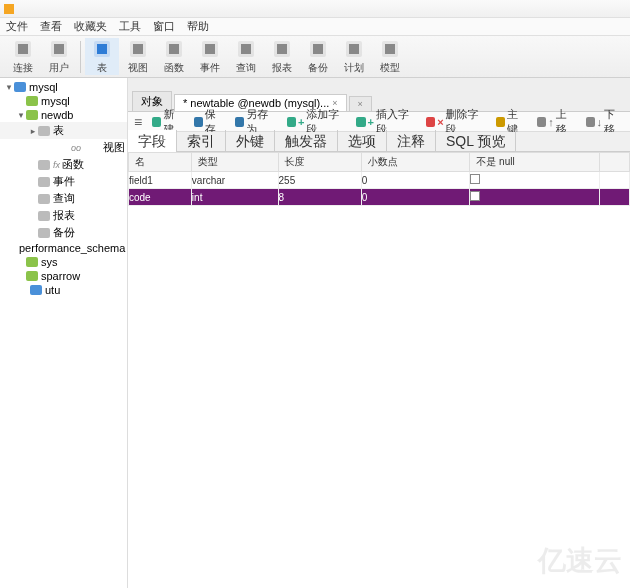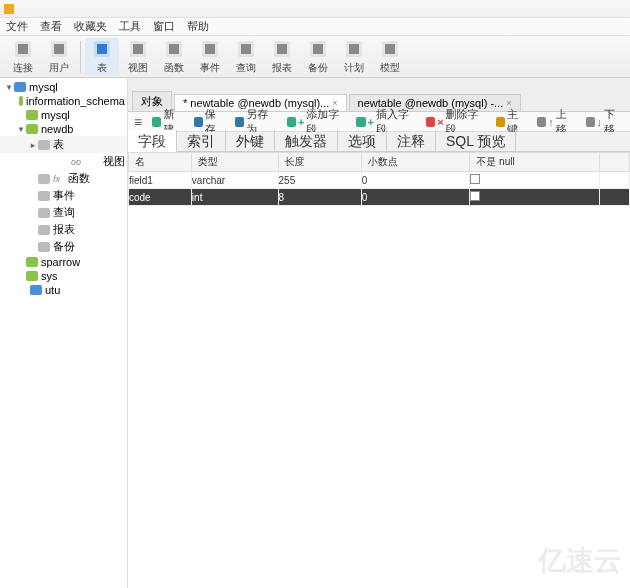--- a/index.html
+++ b/index.html
@@ -28,21 +28,21 @@
 .subbar { height:20px; background:#fafafa; display:flex; align-items:center; padding:0 6px; gap:10px; border-bottom:1px solid #ddd; font-size:10px; }
 .subbar .sb { display:flex; align-items:center; gap:2px; cursor:pointer; color:#333; }
 .subbar .sb .si { width:10px; height:10px; }
 .design-tabs { height:20px; background:#f0f0f0; display:flex; align-items:center; border-bottom:1px solid #ccc; }
 .dtab { padding:3px 10px; border-right:1px solid #ccc; cursor:pointer; font-size:14px; color:#333; }
 .dtab.act { background:#fff; border-bottom:1px solid #fff; margin-bottom:-1px; }
 .grid-wrap { background:#fff; flex:1; overflow:auto; }
 .grid { width:100%; border-collapse:collapse; }
 .grid th { background:#f4f4f4; border:1px solid #ddd; padding:2px 6px; text-align:left; font-weight:normal; color:#333; font-size:10px; }
 .grid td { border:1px solid #eee; padding:2px 0; font-size:10px; color:#333; }
-.grid tr.selrow td { background:#404040; color:#fff;margin-left:40px; }
+.grid tr.selrow td { background:#701a75; color:#fff;margin-left:40px; }
 .chk { width:10px; height:10px; border:1px solid #888; display:inline-block; background:#fff; }
 .bottom { background:#f8f8f8; border-top:1px solid #ccc; padding:6px 8px; }
 .brow { display:flex; align-items:center; margin-bottom:4px; gap:6px; }
 .brow label { width:80px; color:#333; font-size:10px; }
 .brow select { width:160px; height:18px; border:1px solid #aaa; font-size:10px; }
 .brow .tiny { width:18px; height:16px; border:1px solid #aaa; background:#eee; text-align:center; line-height:14px; cursor:pointer; }
 .brow input[type=checkbox]{ margin-right:4px; }
 .watermark { position:absolute; right:8px; bottom:8px; opacity:0.15; font-size:28px; color:#888; font-weight:bold; pointer-events:none; }
 svg { display:block; }
 </style>
@@ -168,25 +168,20 @@
 <div class="main">
   <div class="sidebar" id="sidebar">
       <div class="tree-item" style="padding-left: 4px;">
         <span class="tog">▾</span>
         <span class="icn" style="background:#4a90d9;border-radius:2px"></span>
         <span>mysql</span>
       </div>
       <div class="tree-item" style="padding-left: 16px;">
         <span class="tog"></span>
         <span class="icn" style="background:#8bc34a;border-radius:2px"></span>
-        <span>information_schema</span>
-      </div>
-      <div class="tree-item" style="padding-left: 16px;">
-        <span class="tog"></span>
-        <span class="icn" style="background:#8bc34a;border-radius:2px"></span>
         <span>mysql</span>
       </div>
       <div class="tree-item" style="padding-left: 16px;">
         <span class="tog">▾</span>
         <span class="icn" style="background:#8bc34a;border-radius:2px"></span>
         <span>newdb</span>
       </div>
       <div class="tree-item sel" style="padding-left: 28px;">
         <span class="tog">▸</span>
         <span class="icn" style="background:#bbb;border-radius:2px"></span>
@@ -194,21 +189,21 @@
       </div>
       <div class="tree-item" style="padding-left: 28px; gap: 20px;">
         <span class="tog"></span>
         <span class="icn" style="background:#bbb;border-radius:2px"></span>
         <span style="font-size:9px;color:#888;font-style:italic;margin-right:2px">oo</span>
         <span>视图</span>
       </div>
       <div class="tree-item" style="padding-left: 28px;">
         <span class="tog"></span>
         <span class="icn" style="background:#bbb;border-radius:2px"></span>
-        <span style="font-size:9px;color:#888;font-style:italic;margin-right:8px">fx</span>
+        <span style="font-size:9px;color:#888;font-style:italic;margin-right:2px">fx</span>
         <span>函数</span>
       </div>
       <div class="tree-item" style="padding-left: 28px;">
         <span class="tog"></span>
         <span class="icn" style="background:#bbb;border-radius:2px"></span>
         <span>事件</span>
       </div>
       <div class="tree-item" style="padding-left: 28px;">
         <span class="tog"></span>
         <span class="icn" style="background:#bbb;border-radius:2px"></span>
@@ -220,44 +215,48 @@
         <span>报表</span>
       </div>
       <div class="tree-item" style="padding-left: 28px;">
         <span class="tog"></span>
         <span class="icn" style="background:#bbb;border-radius:2px"></span>
         <span>备份</span>
       </div>
       <div class="tree-item" style="padding-left: 16px;">
         <span class="tog"></span>
         <span class="icn" style="background:#8bc34a;border-radius:2px"></span>
+        <span>performance_schema</span>
+      </div>
+      <div class="tree-item" style="padding-left: 16px;">
+        <span class="tog"></span>
+        <span class="icn" style="background:#8bc34a;border-radius:2px"></span>
+        <span>sys</span>
+      </div>
+      <div class="tree-item" style="padding-left: 16px;">
+        <span class="tog"></span>
+        <span class="icn" style="background:#8bc34a;border-radius:2px"></span>
         <span>sparrow</span>
-      </div>
-      <div class="tree-item" style="padding-left: 16px;">
-        <span class="tog"></span>
-        <span class="icn" style="background:#8bc34a;border-radius:2px"></span>
-        <span>sys</span>
       </div>
       <div class="tree-item" style="padding-left: 20px;">
         <span class="tog"></span>
         <span class="icn" style="background:#4a90d9;border-radius:2px"></span>
         <span>utu</span>
       </div>
     </div>
   <div class="content">
     <div class="obj-tabs" id="objtabs">
         <div class="obj-tab">
           <span>对象</span>
         </div>
         <div class="obj-tab act">
           <span>* newtable @newdb (mysql)...</span>
           <span class="x">×</span>
         </div>
         <div class="obj-tab">
-          <span>newtable @newdb (mysql) -...</span>
           <span class="x">×</span>
         </div>
       </div>
     <div class="subbar" id="subbar">
         <span style="font-size:14px;color:#666">≡</span>
         <span class="sb">
           <span class="si" style="background:#3a8;border-radius:2px"></span>
           <span>新建</span>
         </span>
         <span class="sb">

